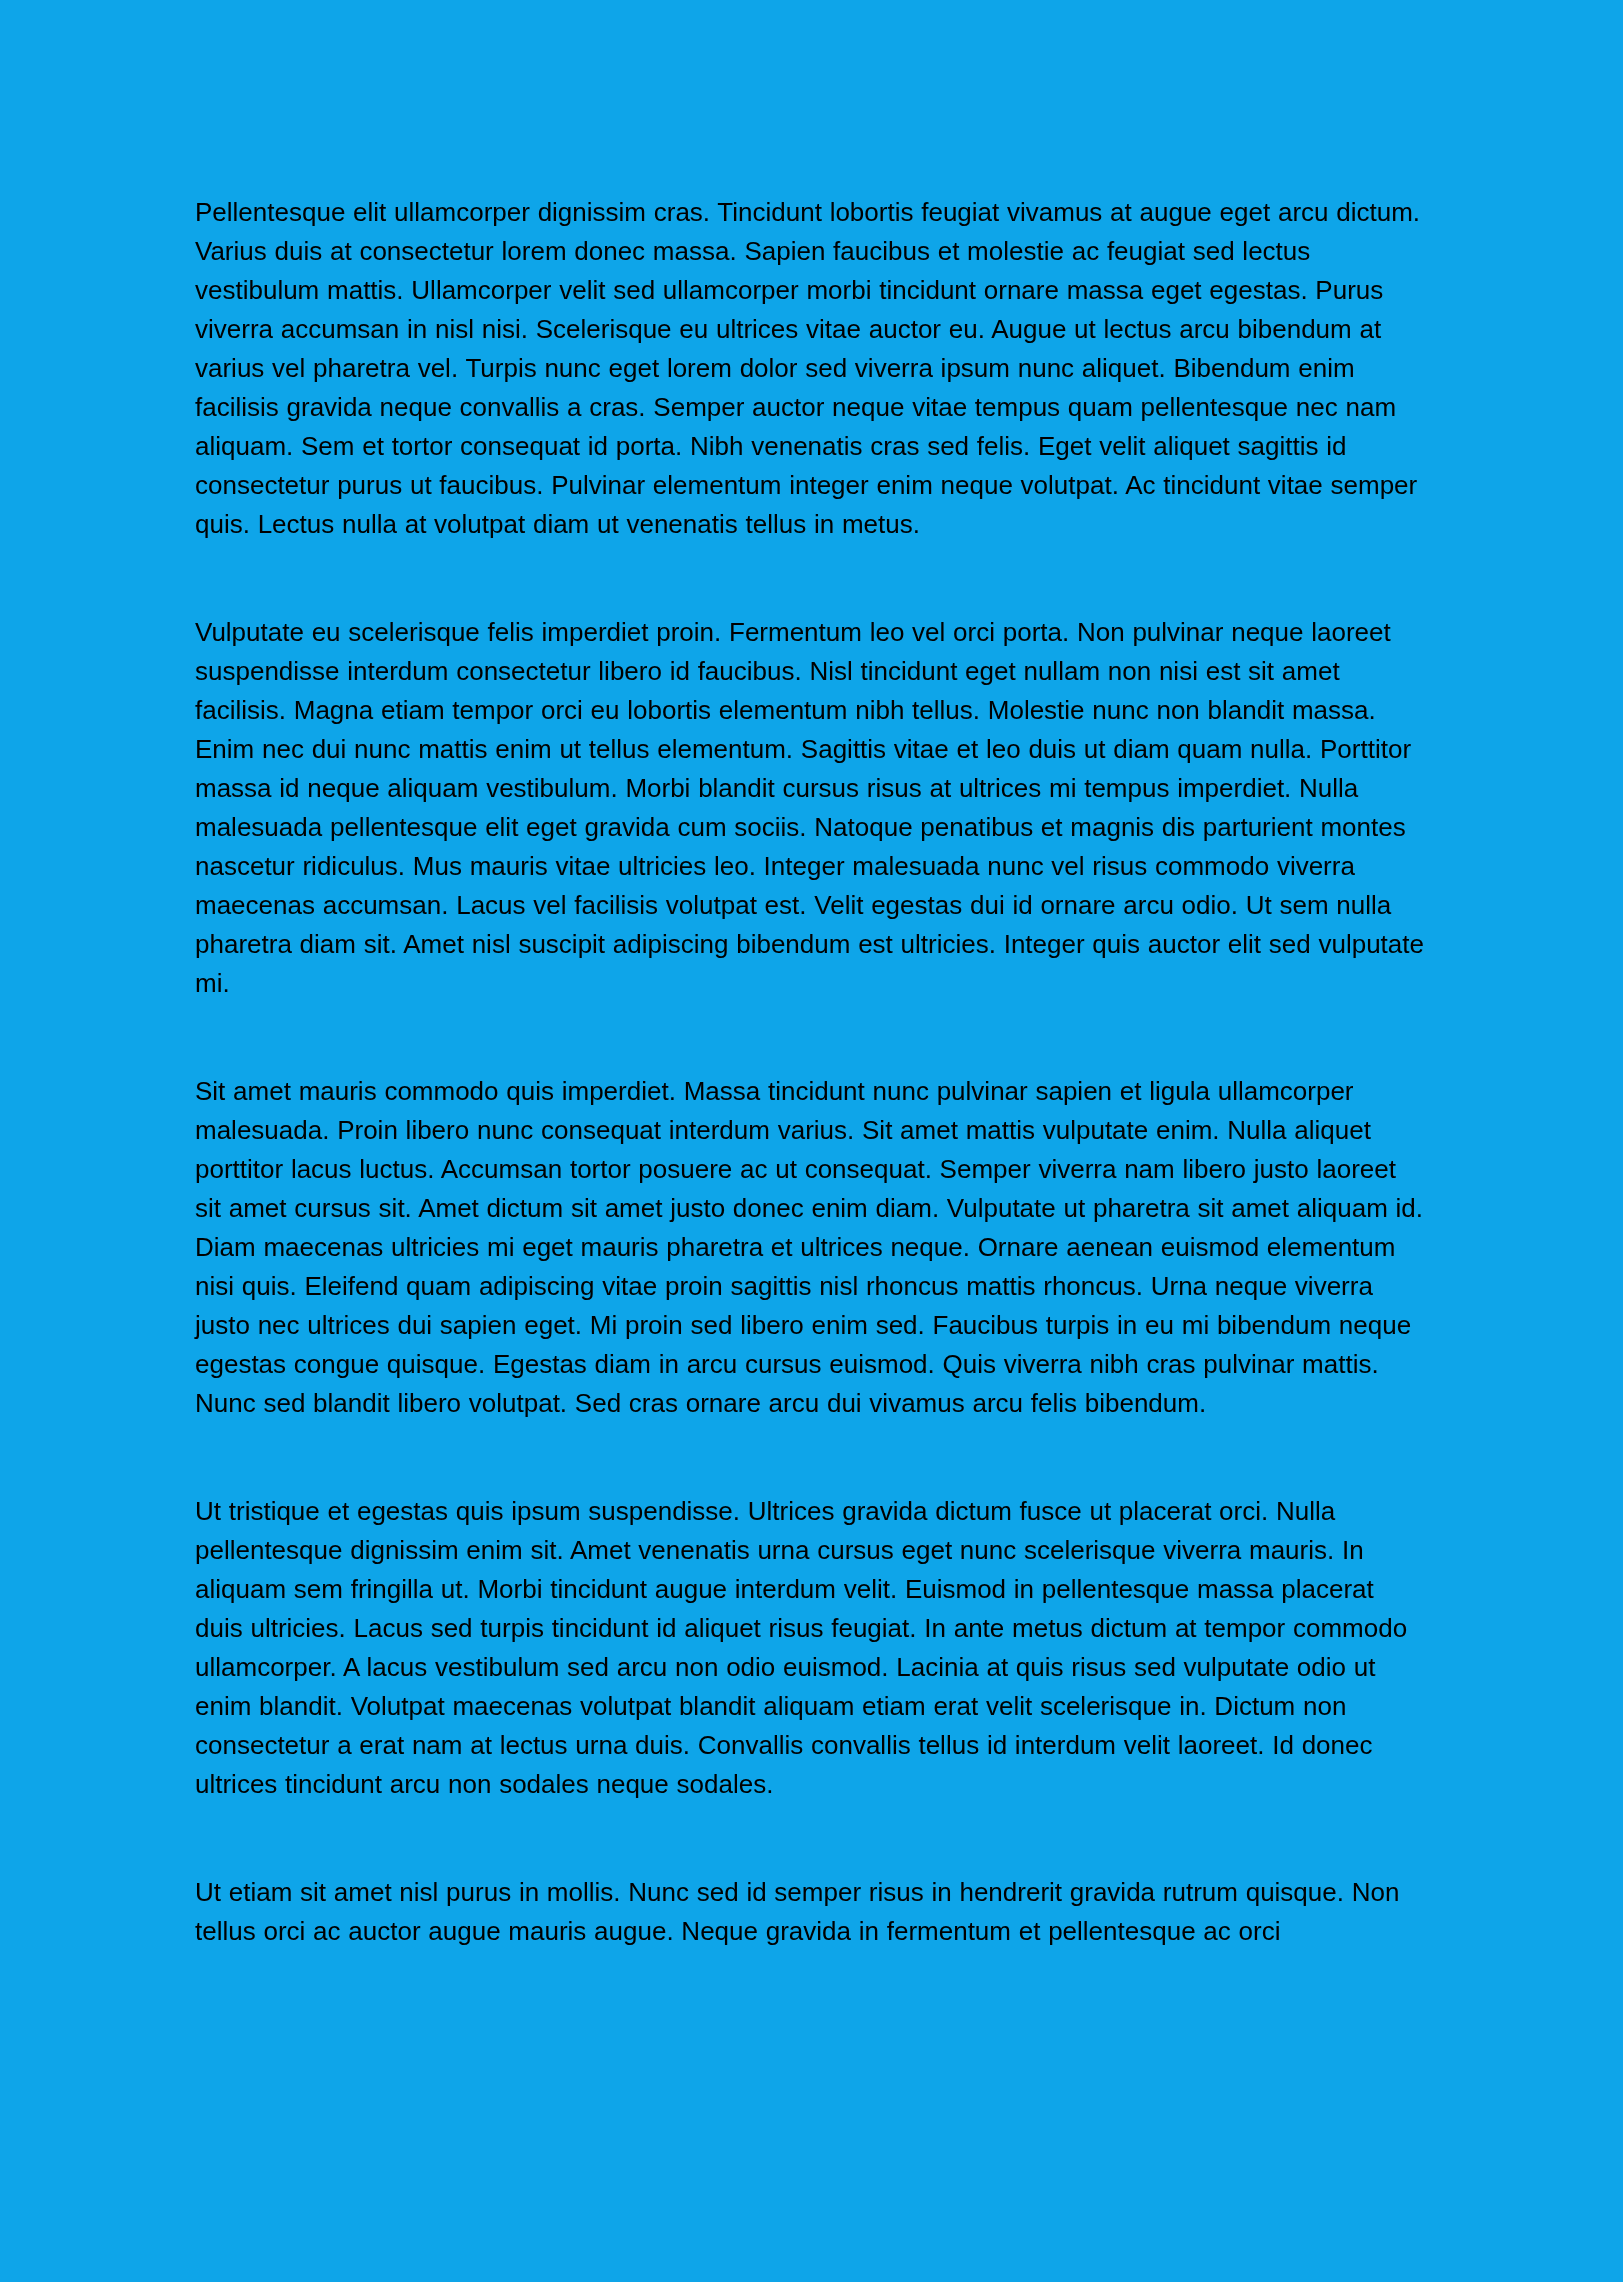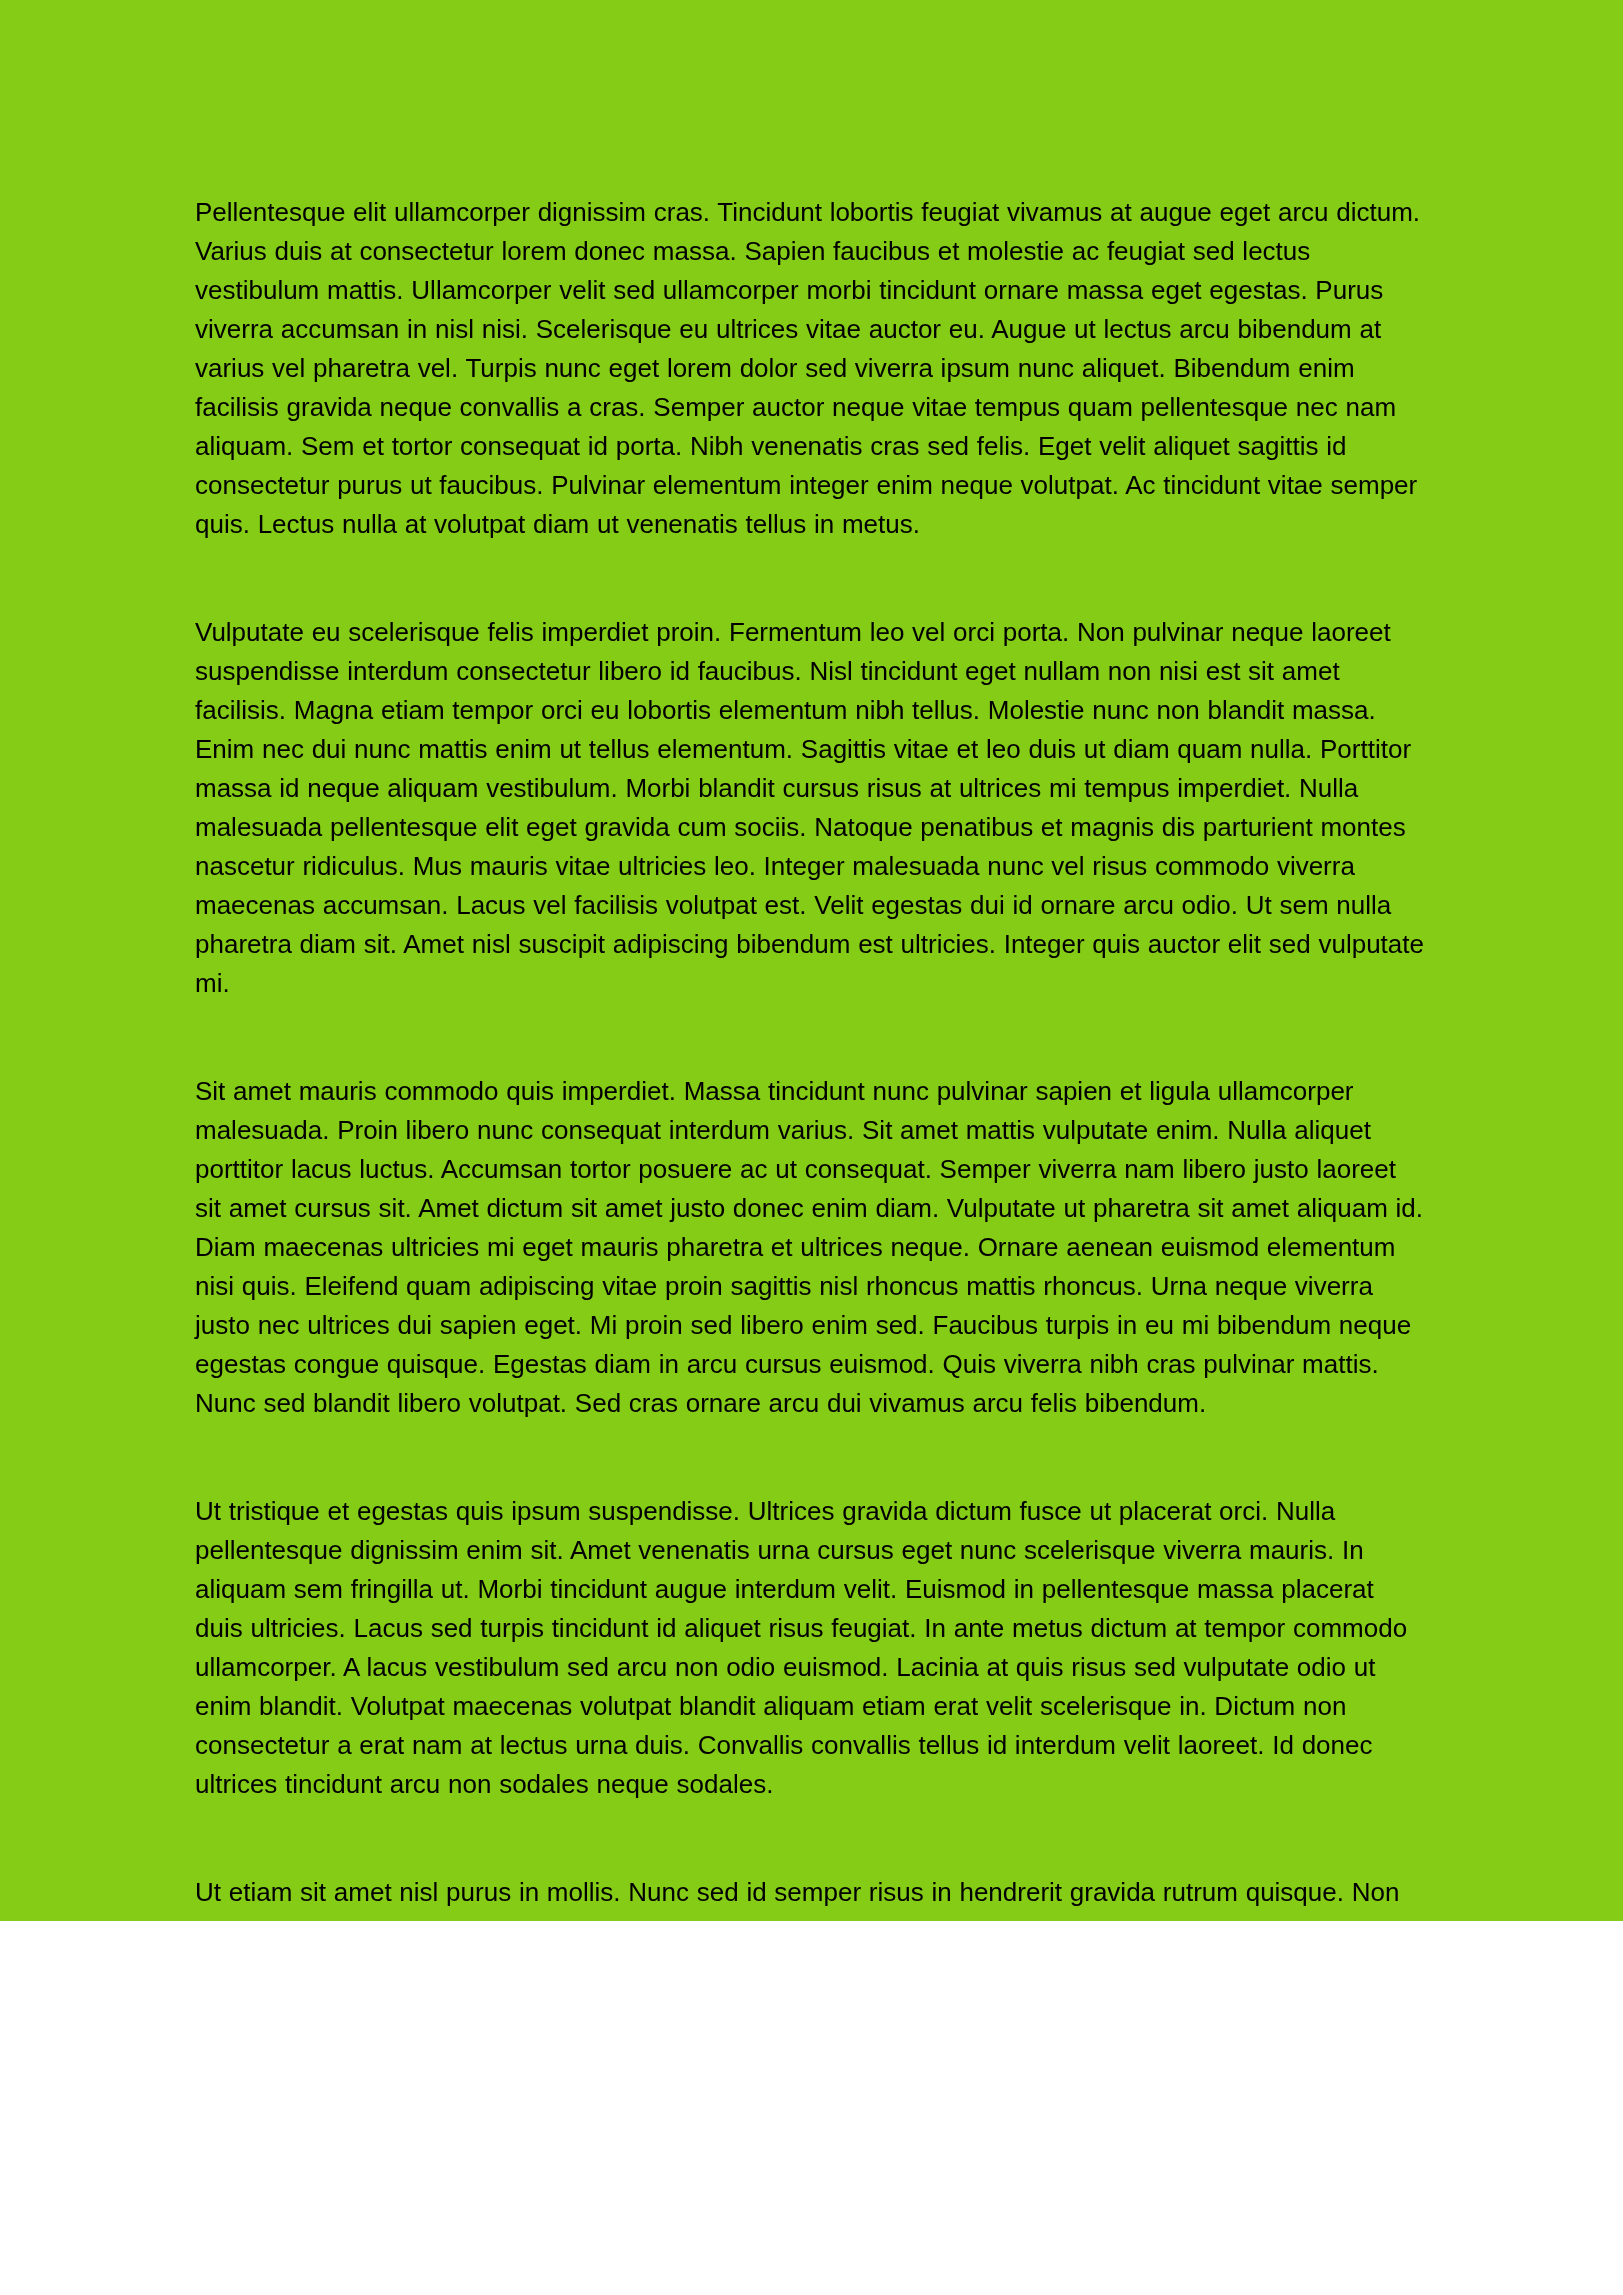--- a/index.html
+++ b/index.html
@@ -3,23 +3,23 @@
 <meta charset="utf-8">
 <style>
   html, body {
     margin: 0;
     padding: 0;
     background: #ffffff;
   }
   .page {
     position: relative;
     width: 1623px;
-    height: 1921px;
+    height: 2282px;
     box-sizing: border-box;
-    background: #84cc16;
+    background: #0ea5e9;
     color: #000000;
     font-family: "Liberation Sans", "DejaVu Sans", sans-serif;
     font-size: 26px;
     line-height: 39px;
     padding: 193px 195px 0 195px;
     overflow: hidden;
     text-align: left;
   }
   .page p {
     margin: 0 0 69px 0;
@@ -32,15 +32,15 @@
   }
 </style>
 </head>
 <body>
 
 <div class="page">
   <p>Pellentesque elit ullamcorper dignissim cras. Tincidunt lobortis feugiat vivamus at augue eget arcu dictum. Varius duis at consectetur lorem donec massa. Sapien faucibus et molestie ac feugiat sed lectus vestibulum mattis. Ullamcorper velit sed ullamcorper morbi tincidunt ornare massa eget egestas. Purus viverra accumsan in nisl nisi. Scelerisque eu ultrices vitae auctor eu. Augue ut lectus arcu bibendum at varius vel pharetra vel. Turpis nunc eget lorem dolor sed viverra ipsum nunc aliquet. Bibendum enim facilisis gravida neque convallis a cras. Semper auctor neque vitae tempus quam pellentesque nec nam aliquam. Sem et tortor consequat id porta. Nibh venenatis cras sed felis. Eget velit aliquet sagittis id consectetur purus ut faucibus. Pulvinar elementum integer enim neque volutpat. Ac tincidunt vitae semper quis. Lectus nulla at volutpat diam ut venenatis tellus in metus.</p>
   <p>Vulputate eu scelerisque felis imperdiet proin. Fermentum leo vel orci porta. Non pulvinar neque laoreet suspendisse interdum consectetur libero id faucibus. Nisl tincidunt eget nullam non nisi est sit amet facilisis. Magna etiam tempor orci eu lobortis elementum nibh tellus. Molestie nunc non blandit massa. Enim nec dui nunc mattis enim ut tellus elementum. Sagittis vitae et leo duis ut diam quam nulla. Porttitor massa id neque aliquam vestibulum. Morbi blandit cursus risus at ultrices mi tempus imperdiet. Nulla malesuada pellentesque elit eget gravida cum sociis. Natoque penatibus et magnis dis parturient montes nascetur ridiculus. Mus mauris vitae ultricies leo. Integer malesuada nunc vel risus commodo viverra maecenas accumsan. Lacus vel facilisis volutpat est. Velit egestas dui id ornare arcu odio. Ut sem nulla pharetra diam sit. Amet nisl suscipit adipiscing bibendum est ultricies. Integer quis auctor elit sed vulputate mi.</p>
   <p>Sit amet mauris commodo quis imperdiet. Massa tincidunt nunc pulvinar sapien et ligula ullamcorper malesuada. Proin libero nunc consequat interdum varius. Sit amet mattis vulputate enim. Nulla aliquet porttitor lacus luctus. Accumsan tortor posuere ac ut consequat. Semper viverra nam libero justo laoreet sit amet cursus sit. Amet dictum sit amet justo donec enim diam. Vulputate ut pharetra sit amet aliquam id. Diam maecenas ultricies mi eget mauris pharetra et ultrices neque. Ornare aenean euismod elementum nisi quis. Eleifend quam adipiscing vitae proin sagittis nisl rhoncus mattis rhoncus. Urna neque viverra justo nec ultrices dui sapien eget. Mi proin sed libero enim sed. Faucibus turpis in eu mi bibendum neque egestas congue quisque. Egestas diam in arcu cursus euismod. Quis viverra nibh cras pulvinar mattis. Nunc sed blandit libero volutpat. Sed cras ornare arcu dui vivamus arcu felis bibendum.</p>
   <p>Ut tristique et egestas quis ipsum suspendisse. Ultrices gravida dictum fusce ut placerat orci. Nulla pellentesque dignissim enim sit. Amet venenatis urna cursus eget nunc scelerisque viverra mauris. In aliquam sem fringilla ut. Morbi tincidunt augue interdum velit. Euismod in pellentesque massa placerat duis ultricies. Lacus sed turpis tincidunt id aliquet risus feugiat. In ante metus dictum at tempor commodo ullamcorper. A lacus vestibulum sed arcu non odio euismod. Lacinia at quis risus sed vulputate odio ut enim blandit. Volutpat maecenas volutpat blandit aliquam etiam erat velit scelerisque in. Dictum non consectetur a erat nam at lectus urna duis. Convallis convallis tellus id interdum velit laoreet. Id donec ultrices tincidunt arcu non sodales neque sodales.</p>
-  <p class="last-para">Ut etiam sit amet nisl purus in mollis. Nunc sed id semper risus in hendrerit gravida rutrum quisque. Non tellus orci ac auctor augue mauris augue. Neque gravida in fermentum et sollicitudin ac orci</p>
+  <p class="last-para">Ut etiam sit amet nisl purus in mollis. Nunc sed id semper risus in hendrerit gravida rutrum quisque. Non tellus orci ac auctor augue mauris augue. Neque gravida in fermentum et pellentesque ac orci</p>
 </div>
 
 
 </body></html>

